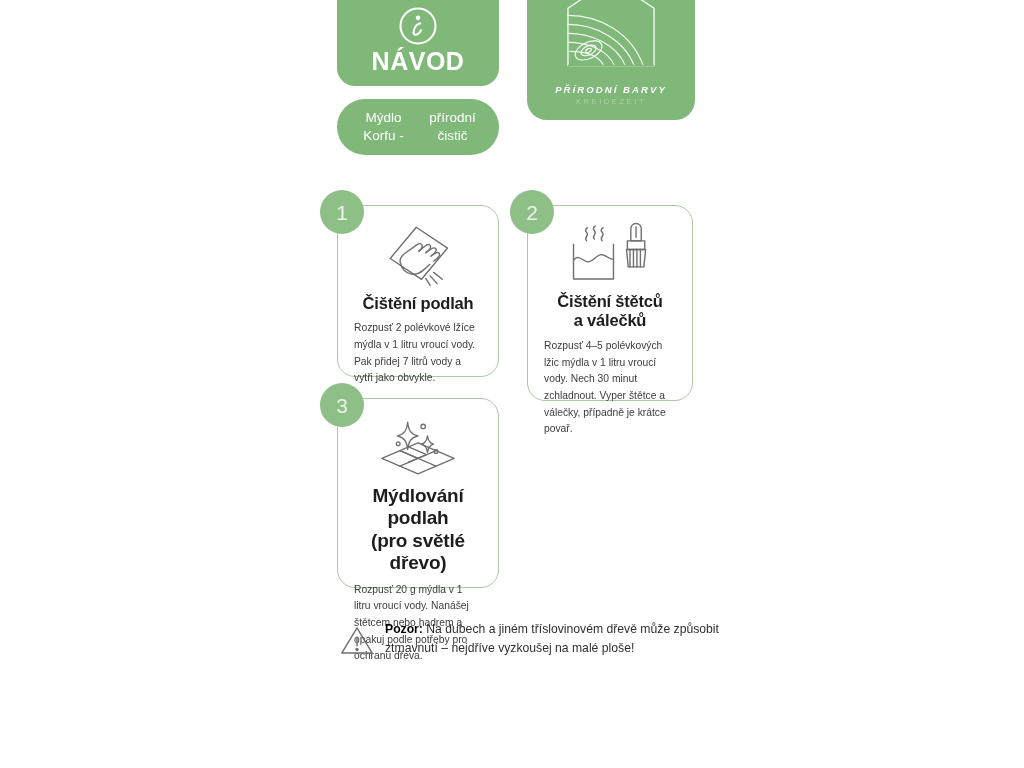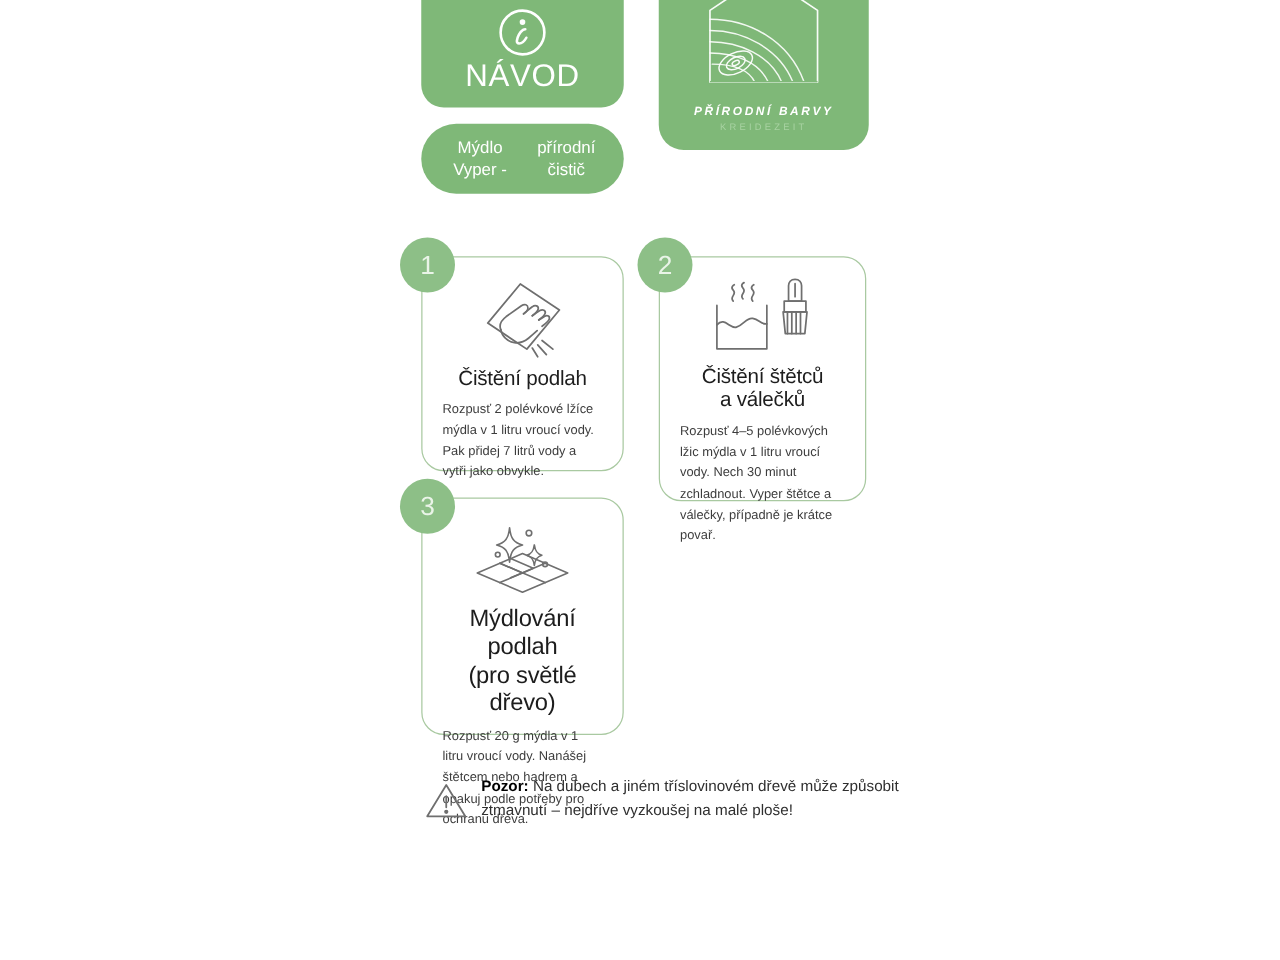--- a/index.html
+++ b/index.html
@@ -49,21 +49,21 @@
   .info-icon {
     width: 42px;
     height: 42px;
     display: block;
     margin-bottom: 2px;
   }
   .navod-label {
     color: #ffffff;
     font-size: 25px;
     letter-spacing: 0.5px;
-    font-weight: 400;
+    font-weight: 700;
     line-height: 1;
   }
 
   .subtitle-pill {
     position: absolute;
     left: 0;
     top: 133px;
     width: 162px;
     height: 56px;
     background: #7fb878;
@@ -152,21 +152,21 @@
   .step-icon {
     display: block;
     margin: 4px auto 2px auto;
   }
   #step-card-1 .step-icon { width: 74px; height: 66px; margin-top: 6px; }
   #step-card-2 .step-icon { width: 96px; height: 66px; margin-top: 4px; }
   #step-card-3 .step-icon { width: 88px; height: 62px; margin-top: 8px; }
 
   .step-title {
     font-size: 16.5px;
-    font-weight: 400;
+    font-weight: 700;
     color: #1d1d1d;
     text-align: center;
     line-height: 1.18;
     margin: 4px 0 7px 0;
     letter-spacing: -0.2px;
   }
   #step-card-3 .step-title { font-size: 19px; }
 
   .step-body {
     font-size: 10.3px;
@@ -212,21 +212,21 @@
         <svg viewBox="0 0 48 48" width="42" height="42" aria-hidden="true">
           <circle cx="24" cy="24" r="20" fill="none" stroke="#ffffff" stroke-width="2.4"></circle>
           <circle cx="24" cy="14.5" r="2.6" fill="#ffffff"></circle>
           <path d="M26.5 21 q-1 0-2 .6 c-3 1.8 -5.2 6.6 -5.6 9.8 c-.2 1.6 .6 2.6 2 2.6 c2.6 0 5.2 -2.6 6.6 -5.2" fill="none" stroke="#ffffff" stroke-width="2.4" stroke-linecap="round"></path>
         </svg>
       </span>
       <span class="navod-label">NÁVOD</span>
     </div>
 
     <div class="subtitle-pill">
-      <span>Mýdlo Vyper -</span>
+      <span>Mýdlo Korfu -</span>
         <br>
       <span>přírodní čistič</span>
     </div>
 
     <div class="logo-card">
       <span class="logo-mark">
         <svg viewBox="0 0 120 116" width="108" height="104" aria-hidden="true">
           <g fill="none" stroke="#ffffff" stroke-width="1.5" stroke-linejoin="round" stroke-linecap="round">
             <path d="M12 36 L60 4 L108 36 L108 100 L12 100 Z" opacity="0.95"></path>
           </g>

